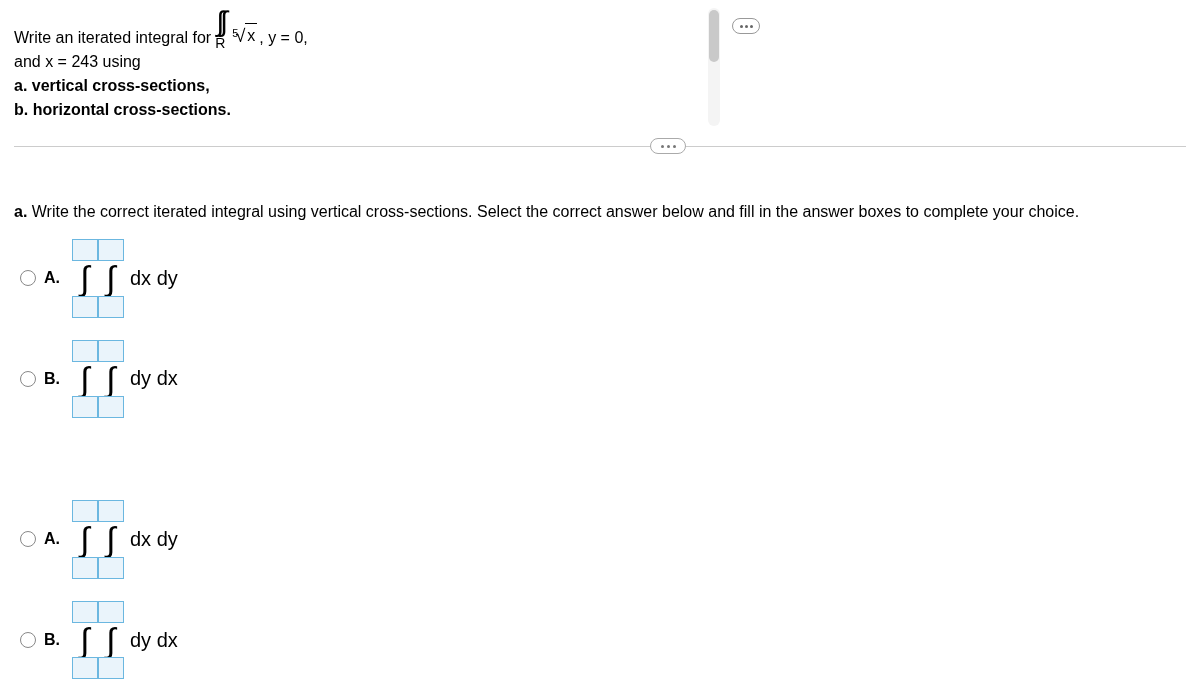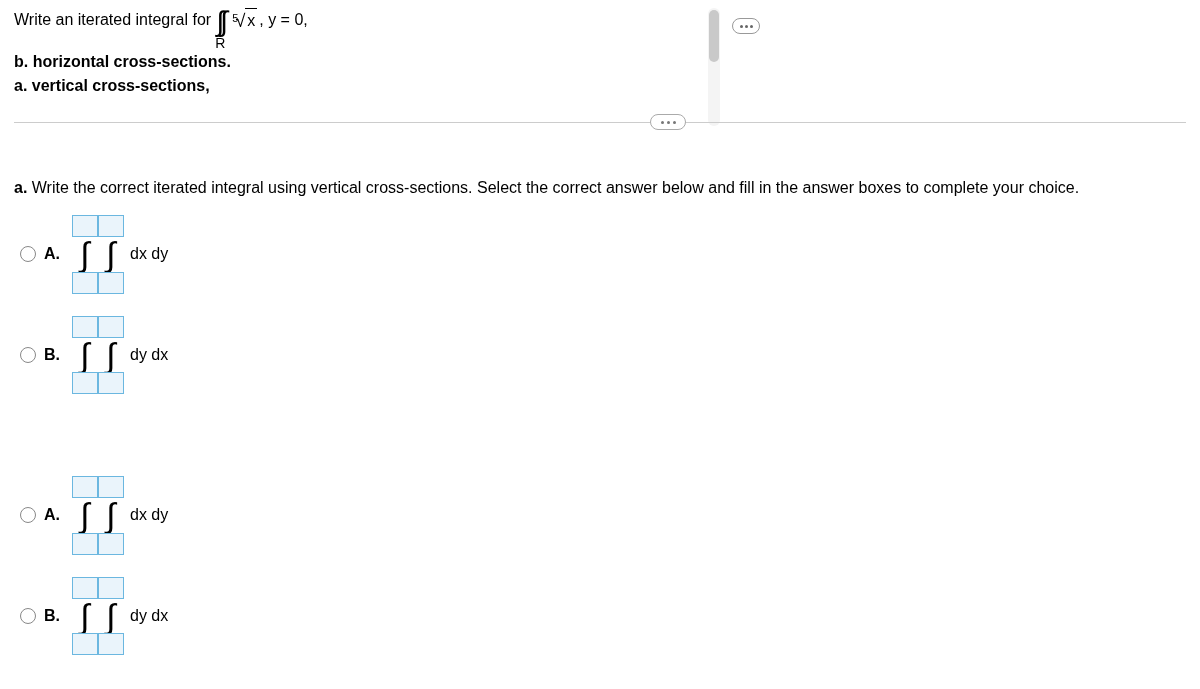--- a/index.html
+++ b/index.html
@@ -13,21 +13,21 @@
   }
   .top-section {
     position: relative;
     padding: 8px 14px 14px 14px;
   }
   .question-text {
     line-height: 1.5;
   }
   .line1 {
     display: flex;
-    align-items: flex-start;
+    align-items: flex-end;
     flex-wrap: wrap;
     gap: 2px;
   }
   .integral-with-sub {
     display: inline-flex;
     flex-direction: column;
     align-items: center;
     margin: 0 2px;
   }
   .integral-symbols {
@@ -159,43 +159,44 @@
     border: 1px solid #6bb7e0;
     background: #eaf4fb;
   }
   .big-int {
     font-size: 34px;
     line-height: 0.9;
     padding: 0 1px;
   }
   .differential {
     margin-left: 6px;
-    font-size: 16px;
+    font-size: 20px;
   }
 </style>
 </head>
 <body>
 
 <div class="top-section">
   <div class="question-text">
     <div class="line1">
       <span>Write an iterated integral for</span>
       <span class="integral-with-sub">
         <span class="integral-symbols">∫∫</span>
         <span class="integral-sub">R</span>
       </span>
       <span class="root-expr">
         <span class="root-index">5</span>
         <span class="root-sign">√</span>
         <span class="root-body">x</span>
       </span>
       <span>, y = 0,</span>
     </div>
+    <div>and x = 243 using</div>
+    <div><b>a. vertical cross-sections,</b></div>
     <div><b>b. horizontal cross-sections.</b></div>
-    <div><b>a. vertical cross-sections,</b></div>
   </div>
 
   <div class="scroll-indicator">
     <div class="scroll-thumb"></div>
   </div>
   <div class="dots-expand">
     <span></span>
       <span></span>
       <span></span>
   </div>

